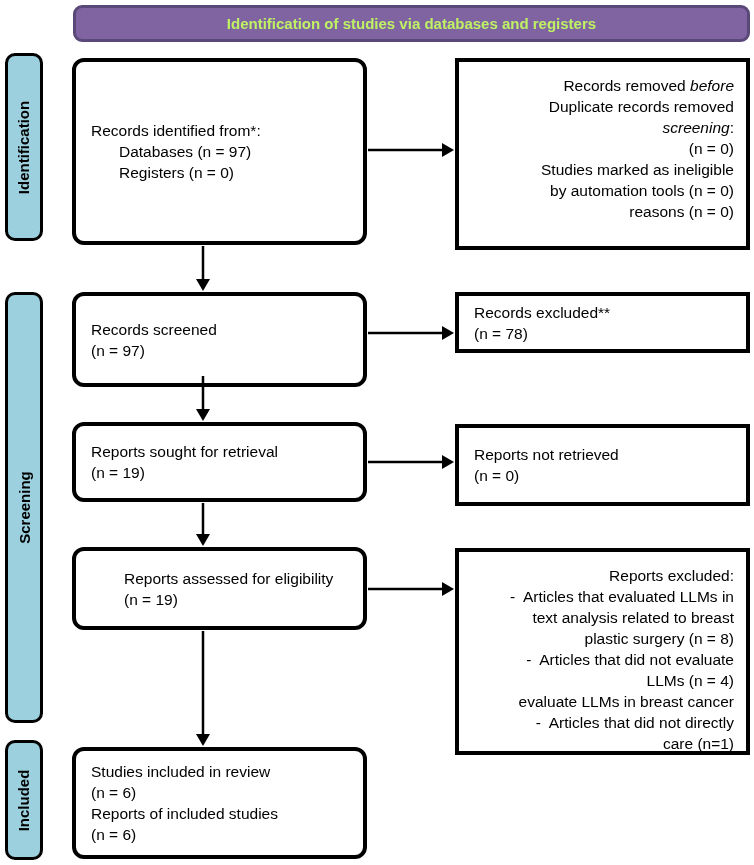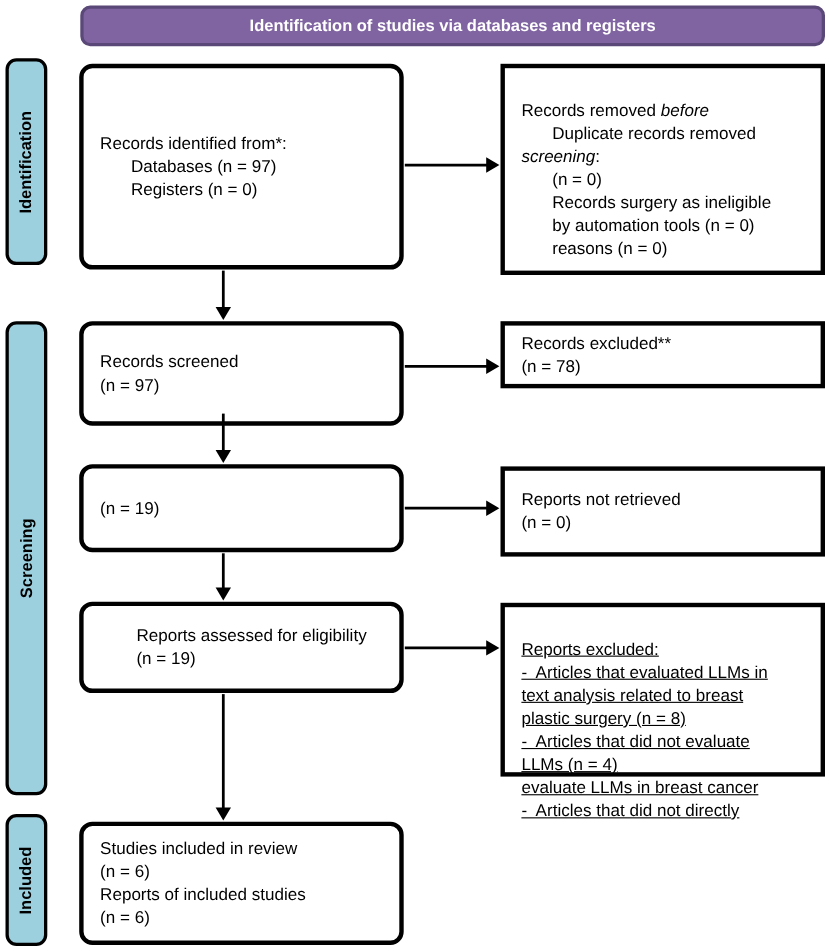--- a/index.html
+++ b/index.html
@@ -11,21 +11,21 @@
   }
   .diagram { position: absolute; left: 0; top: 0; width: 754px; height: 865px; }
 
   
   .banner {
     position: absolute; left: 73px; top: 5px; width: 677px; height: 37px;
     background: #8064a2; border: 3px solid #5a4878; border-radius: 9px;
     box-sizing: border-box;
     display: flex; align-items: center; justify-content: center;
   }
-  .banner span { font-weight: bold; font-size: 15px; color: #ffffff; }
+  .banner span { font-weight: bold; font-size: 15px; color: #bef264; }
 
   
   .stage {
     position: absolute; left: 5px; width: 38px;
     background: #9cd0de; border: 3px solid #000; border-radius: 10px;
     box-sizing: border-box;
     display: flex; align-items: center; justify-content: center;
     overflow: hidden;
   }
   .stage .vtext {
@@ -37,31 +37,31 @@
   .stage-included       { top: 740px; height: 120px; }
 
   
   .box {
     position: absolute; background: #fff; border: 4px solid #000;
     box-sizing: border-box;
     font-size: 15.5px; line-height: 21px;
     display: flex; flex-direction: column; justify-content: center;
     padding: 10px 12px 10px 15px;
   }
-  .box.top-align { justify-content: flex-start; padding-top: 28px; }
+  .box.top-align { justify-content: flex-start; padding-top: 13px; text-align: right; }
   .col-left  { left: 72px;  width: 295px; border-radius: 12px; }
   .col-right { left: 455px; width: 295px; }
   .box-records-identified { top: 58px;  height: 187px; }
   .box-records-removed    { top: 58px;  height: 192px; }
   .box-records-screened   { top: 292px; height: 95px; }
   .box-records-excluded   { top: 292px; height: 61px; }
   .box-reports-sought     { top: 422px; height: 80px; }
   .box-reports-not-retrieved { top: 424px; height: 82px; }
   .box-reports-assessed   { top: 547px; height: 83px; padding-left: 48px; }
-  .box-reports-excluded   { top: 548px; height: 158px; text-decoration: underline; }
+  .box-reports-excluded   { top: 548px; height: 207px; }
   .box-studies-included   { top: 747px; height: 112px; }
 
   .line { white-space: pre; }
   .line.indent-1 { padding-left: 28px; }
   .it { font-style: italic; }
 
   
   svg.arrows { position: absolute; left: 0; top: 0; width: 754px; height: 865px; pointer-events: none; }
   svg.arrows line { stroke: #000; stroke-width: 2.5; }
   svg.arrows polygon { fill: #000; }
@@ -88,55 +88,57 @@
   <div class="box col-left box-records-identified">
       <div class="line indent-0"><span>Records identified from*:</span></div>
       <div class="line indent-1"><span>Databases (n = 97)</span></div>
       <div class="line indent-1"><span>Registers (n = 0)</span></div>
     </div>
   <div class="box col-right top-align box-records-removed">
       <div class="line indent-0"><span>Records removed </span><span class="it">before</span></div>
       <div class="line indent-1"><span>Duplicate records removed</span></div>
       <div class="line indent-0"><span class="it">screening</span><span>:</span></div>
       <div class="line indent-1"><span>(n = 0)</span></div>
-      <div class="line indent-1"><span>Records surgery as ineligible</span></div>
+      <div class="line indent-1"><span>Studies marked as ineligible</span></div>
       <div class="line indent-1"><span>by automation tools (n = 0)</span></div>
       <div class="line indent-1"><span>reasons (n = 0)</span></div>
     </div>
 
   <div class="box col-left box-records-screened">
       <div class="line indent-0"><span>Records screened</span></div>
       <div class="line indent-0"><span>(n = 97)</span></div>
     </div>
   <div class="box col-right box-records-excluded">
       <div class="line indent-0"><span>Records excluded**</span></div>
       <div class="line indent-0"><span>(n = 78)</span></div>
     </div>
 
   <div class="box col-left box-reports-sought">
+      <div class="line indent-0"><span>Reports sought for retrieval</span></div>
       <div class="line indent-0"><span>(n = 19)</span></div>
     </div>
   <div class="box col-right box-reports-not-retrieved">
       <div class="line indent-0"><span>Reports not retrieved</span></div>
       <div class="line indent-0"><span>(n = 0)</span></div>
     </div>
 
   <div class="box col-left box-reports-assessed">
       <div class="line indent-0"><span>Reports assessed for eligibility</span></div>
       <div class="line indent-0"><span>(n = 19)</span></div>
     </div>
   <div class="box col-right top-align box-reports-excluded">
       <div class="line indent-0"><span>Reports excluded:</span></div>
       <div class="line indent-0"><span>-  Articles that evaluated LLMs in</span></div>
       <div class="line indent-0"><span>text analysis related to breast</span></div>
       <div class="line indent-0"><span>plastic surgery (n = 8)</span></div>
       <div class="line indent-0"><span>-  Articles that did not evaluate</span></div>
       <div class="line indent-0"><span>LLMs (n = 4)</span></div>
       <div class="line indent-0"><span>evaluate LLMs in breast cancer</span></div>
       <div class="line indent-0"><span>-  Articles that did not directly</span></div>
+      <div class="line indent-0"><span>care (n=1)</span></div>
     </div>
 
   <div class="box col-left box-studies-included">
       <div class="line indent-0"><span>Studies included in review</span></div>
       <div class="line indent-0"><span>(n = 6)</span></div>
       <div class="line indent-0"><span>Reports of included studies</span></div>
       <div class="line indent-0"><span>(n = 6)</span></div>
     </div>
 
   <svg class="arrows" viewBox="0 0 754 865" xmlns="http://www.w3.org/2000/svg">

